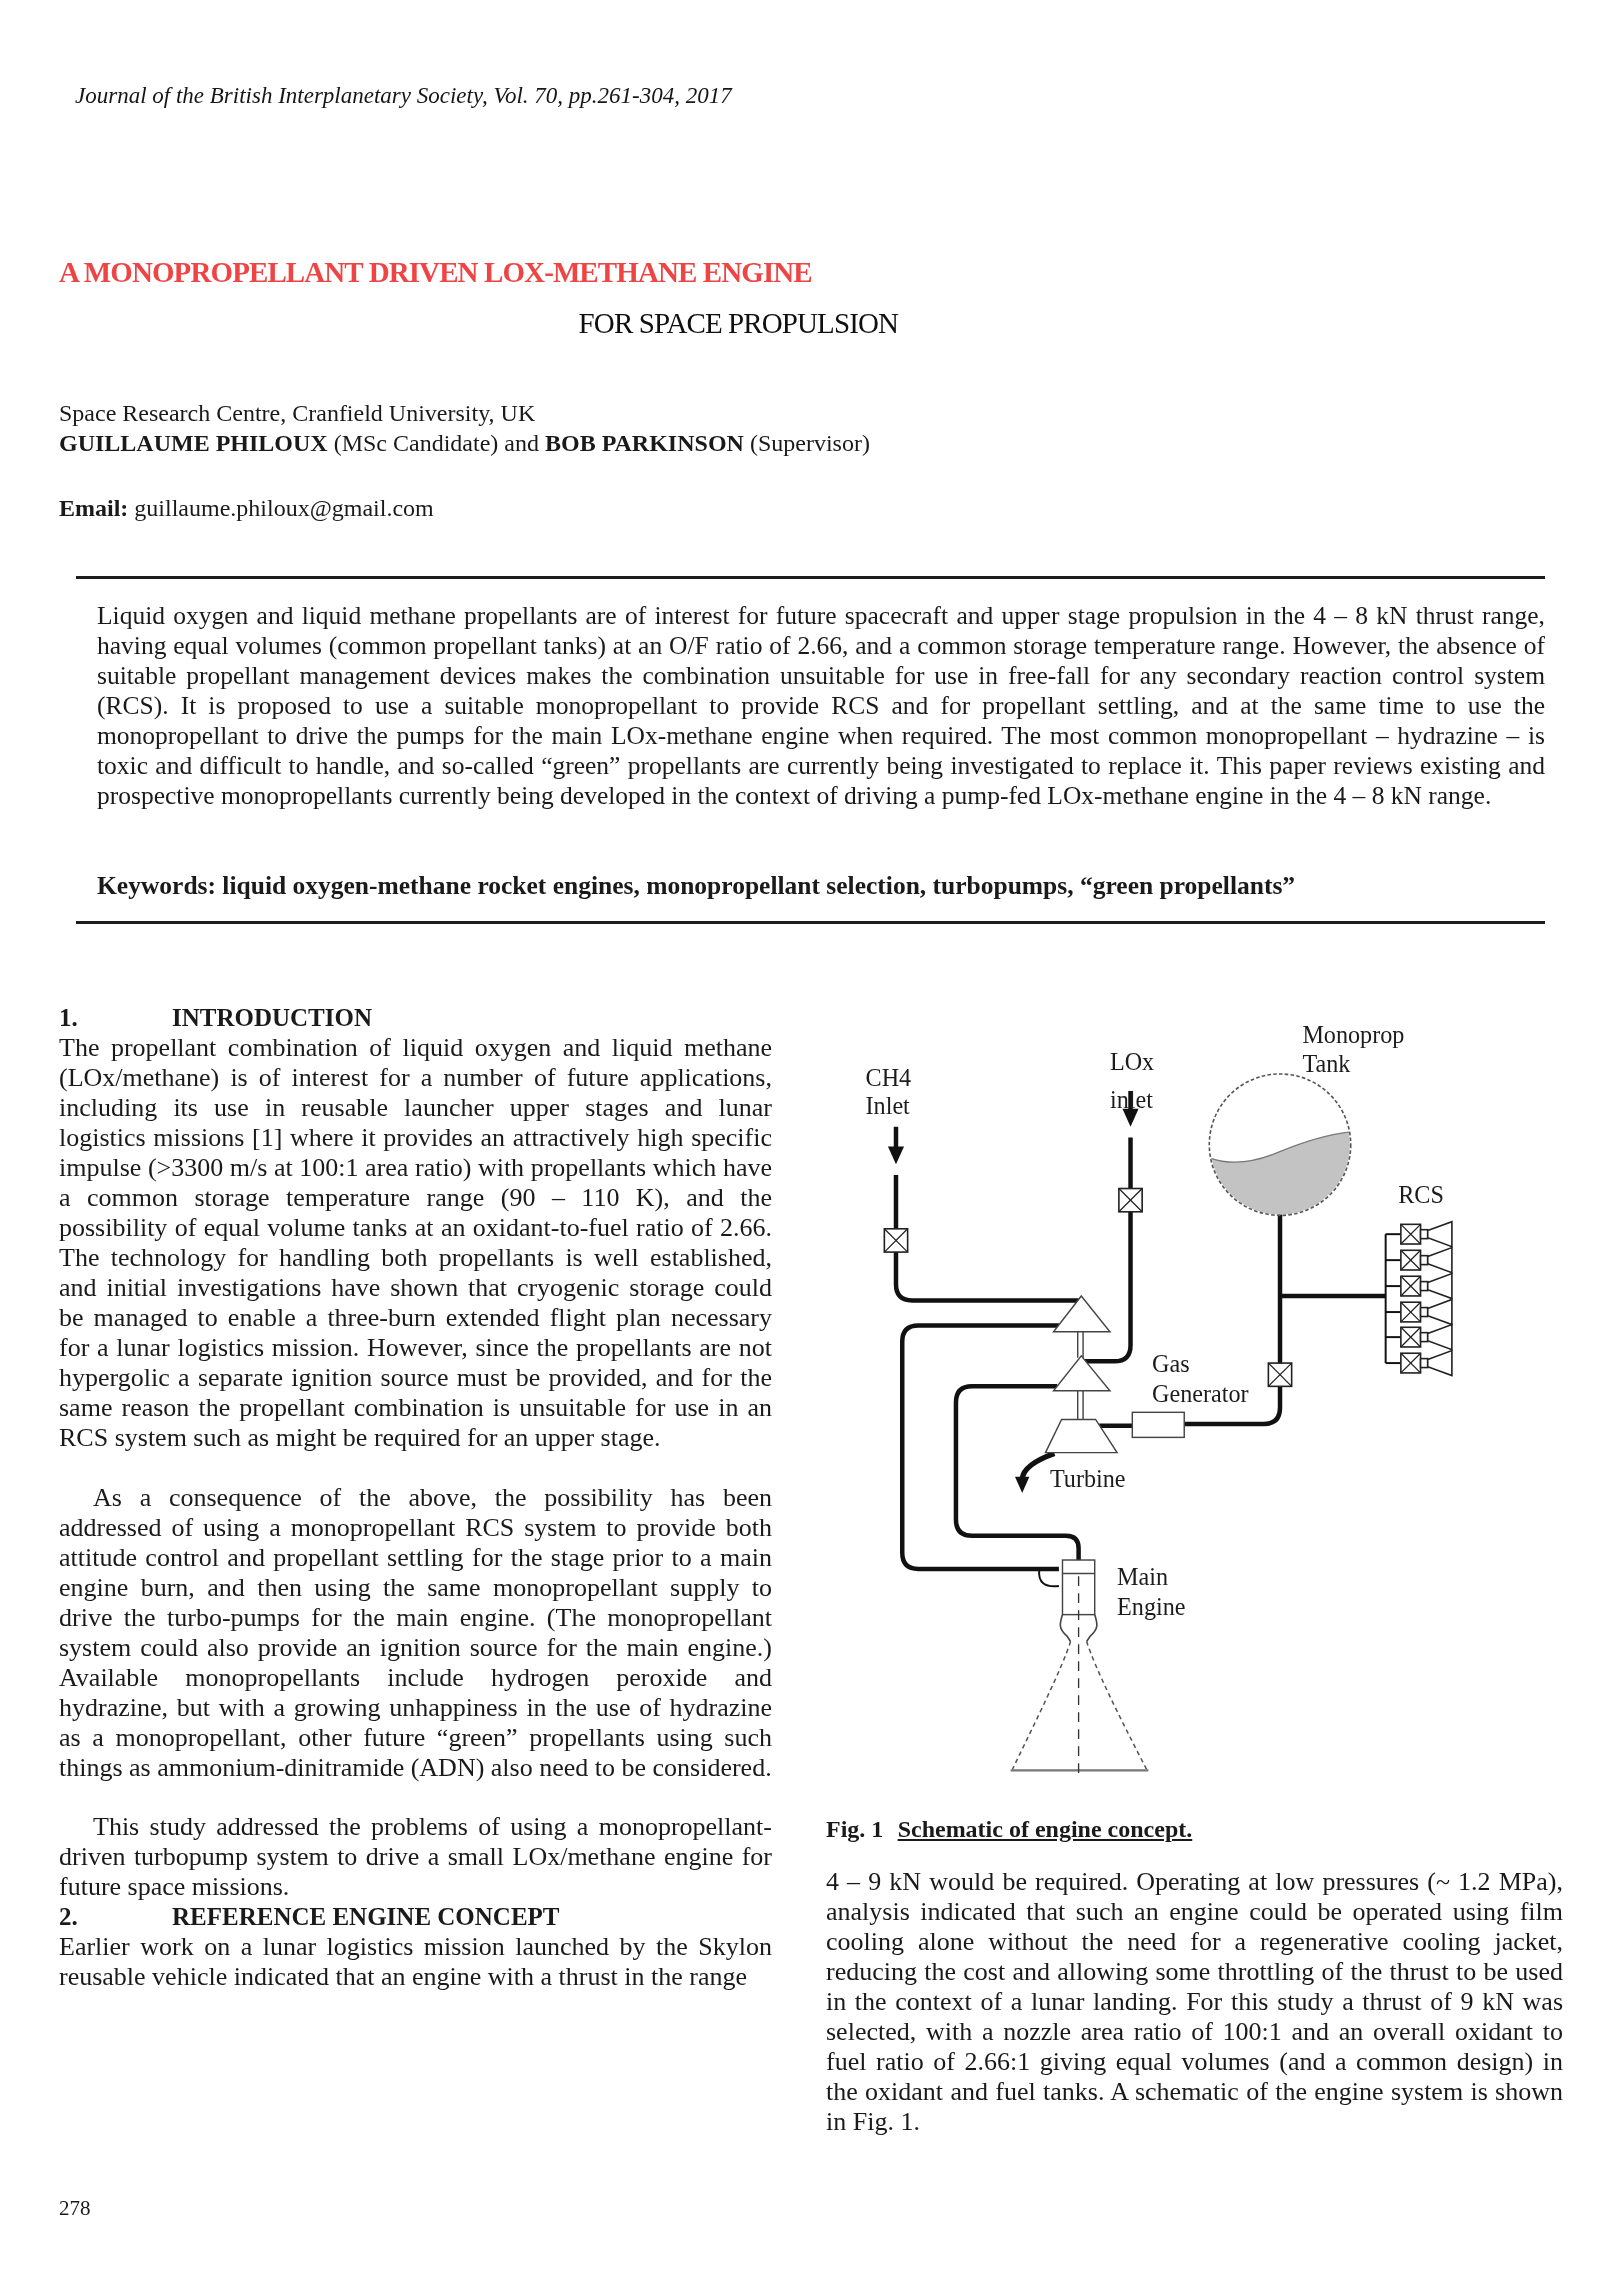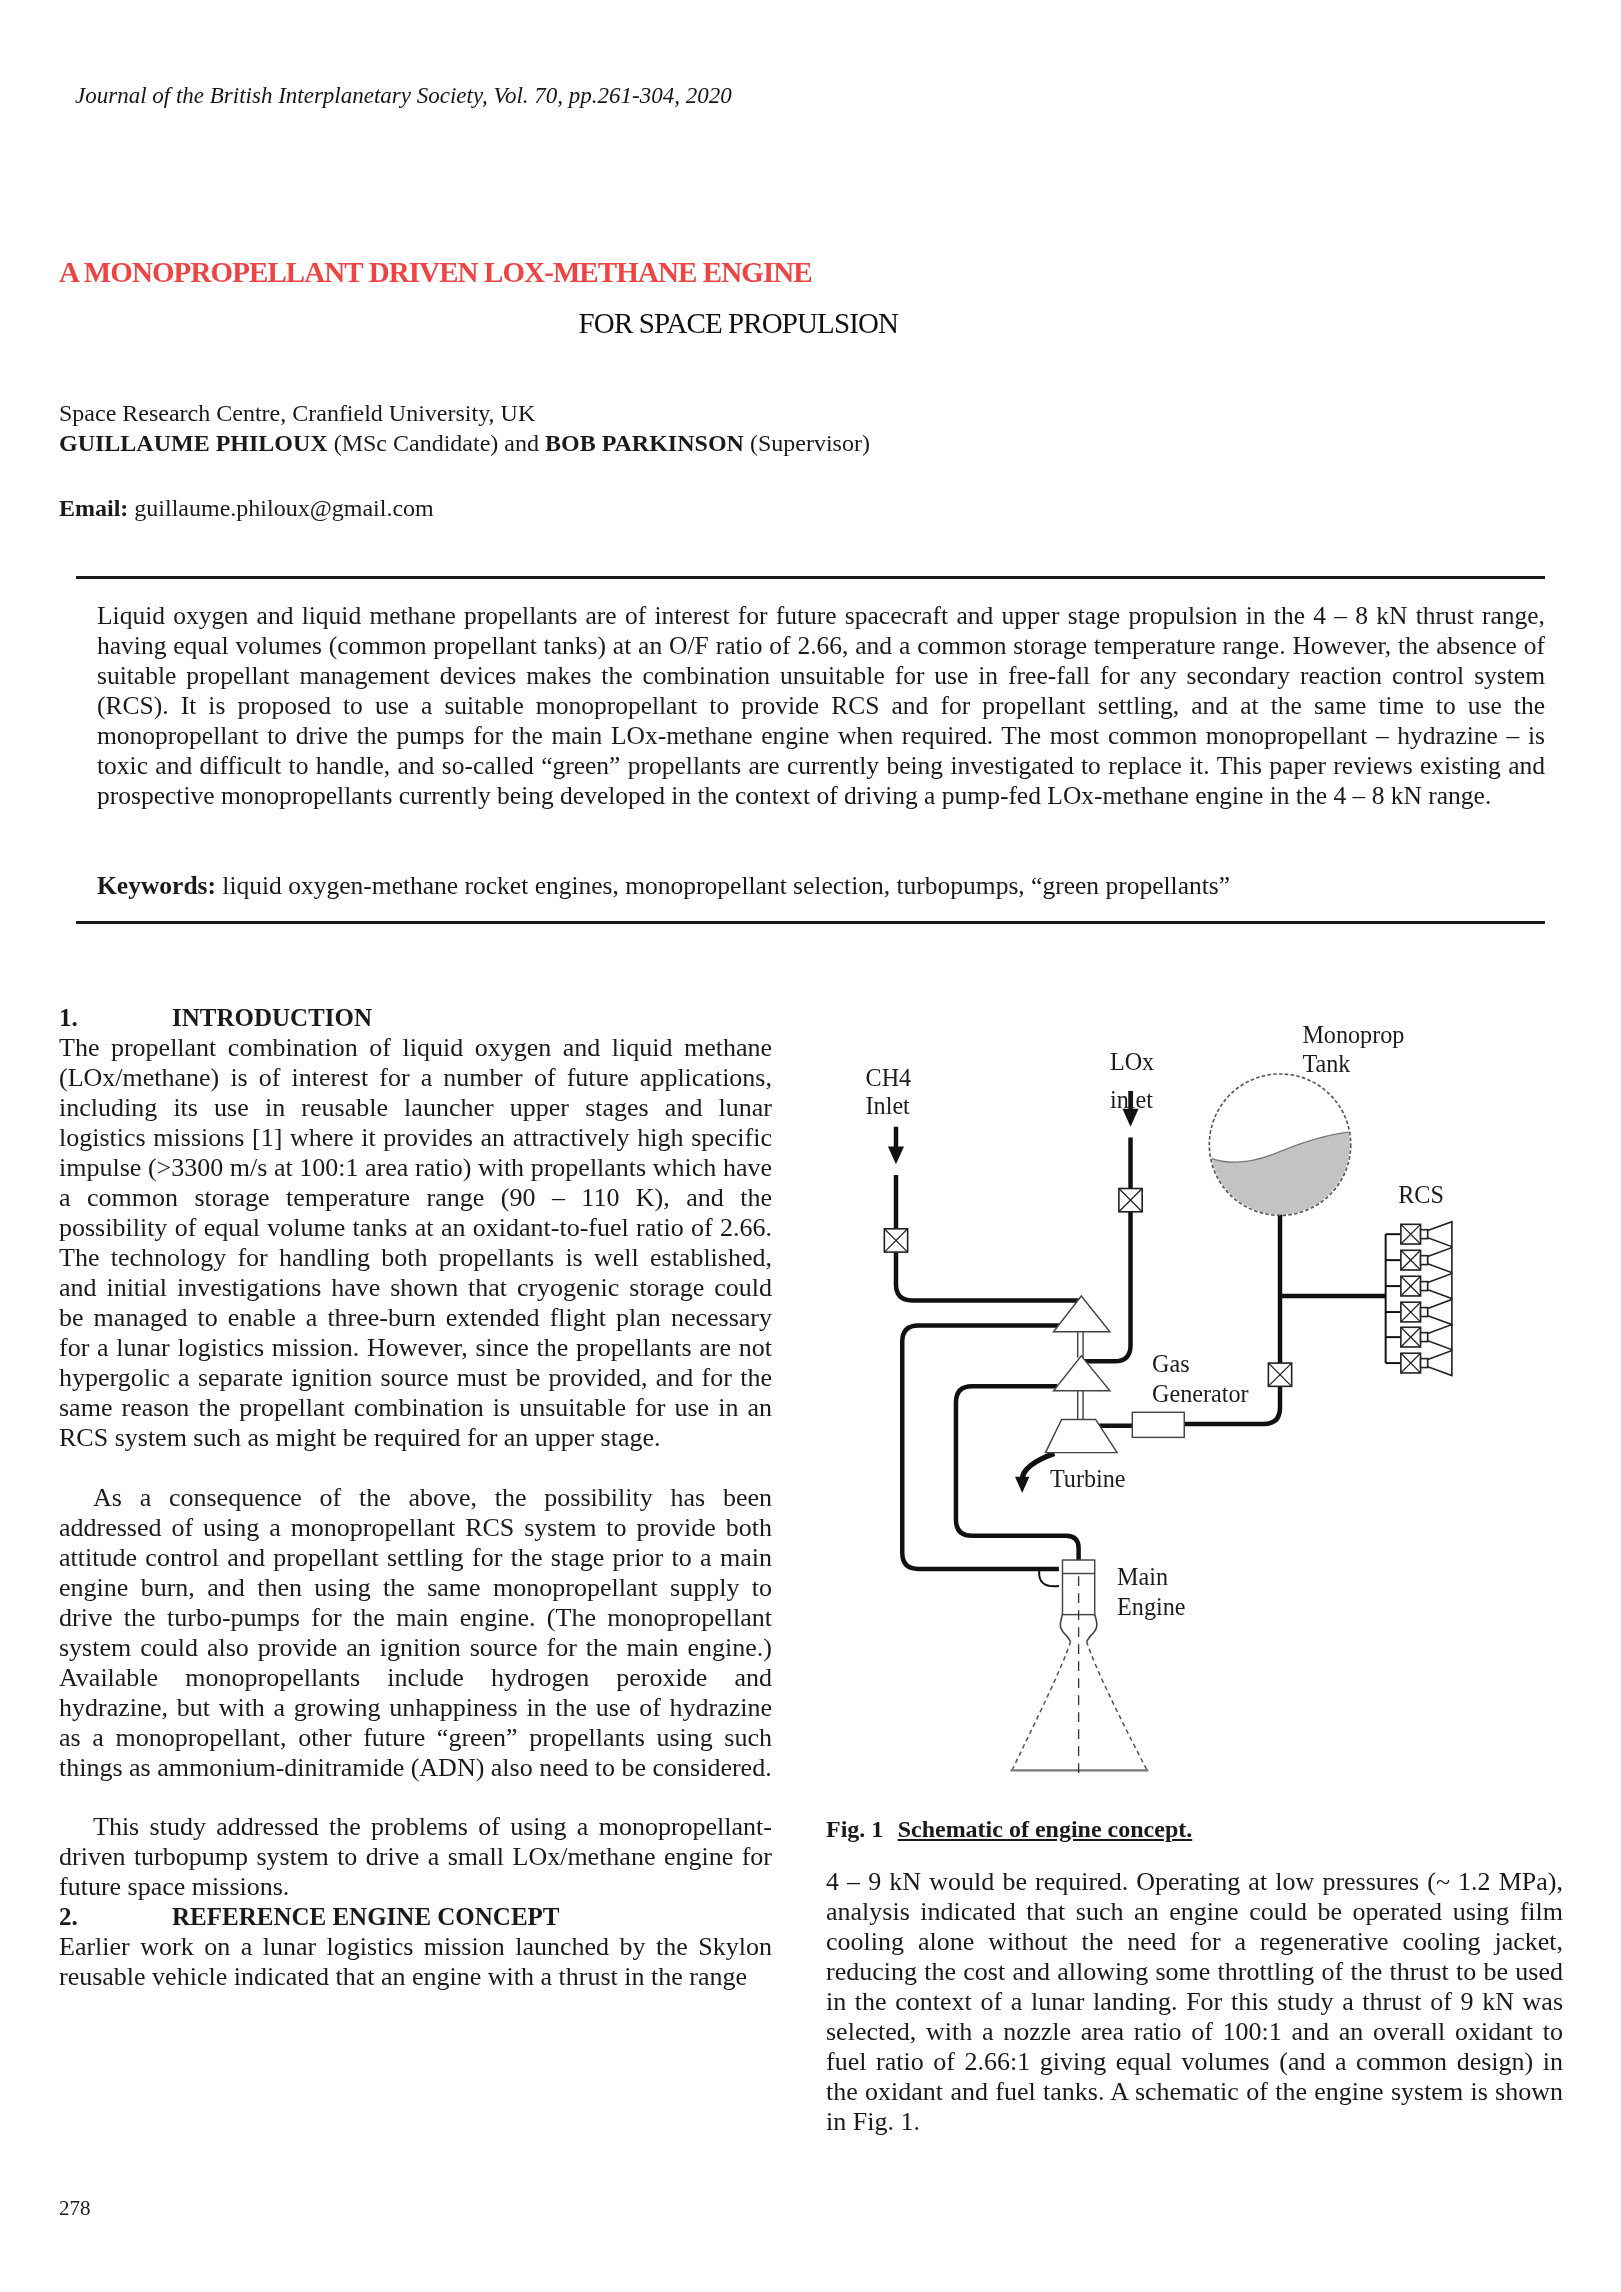--- a/index.html
+++ b/index.html
@@ -11,21 +11,21 @@
   .abs{position:absolute;}
   .journal-header{left:75px;top:83px;font-style:italic;font-size:23px;color:#161616;}
   .title-l1{left:59px;top:256px;font-size:29px;font-weight:bold;letter-spacing:-0.9px;color:#ef4444;}
   .title-l2{left:0px;top:307px;width:898px;text-align:right;font-size:29px;font-weight:normal;letter-spacing:-0.9px;color:#101010;}
   .authors{left:59px;top:399px;font-size:24px;line-height:29.6px;}
   .authors b{font-weight:bold;}
   .email-line{left:59px;top:495px;font-size:24px;}
   .rule{left:76px;width:1469px;height:2.7px;background:#1c1c1c;}
   .rule1{top:576px;} .rule2{top:921px;}
   .abstract{left:97px;top:601px;width:1448px;font-size:25.5px;line-height:30px;text-align:justify;}
-  .keywords{left:97px;top:871px;width:1448px;font-size:25.5px;}
+  .keywords{left:97px;top:871px;width:1448px;font-size:25.5px;font-weight:bold;}
   .col{font-size:26px;line-height:30px;text-align:justify;}
   .col p{margin:0;}
   .leftcol{left:59px;top:1003px;width:713px;}
   .rightcol{left:826px;top:1867px;width:737px;}
   .sec-head{font-weight:bold;font-size:25px;text-align:left;}
   .sec-num{display:inline-block;width:113px;}
   .sec1{margin:0 0 27px 0;}
   .sec2{margin:32px 0 27px 0;}
   .p-follow{margin-top:29.6px !important;}
   .indent{text-indent:34px;}
@@ -36,21 +36,21 @@
   svg text{font-family:"Liberation Serif", serif;font-size:27px;fill:#1c1c1c;}
   .pipe{stroke:#111;stroke-width:5;fill:none;}
   .pipe-thin{stroke:#111;stroke-width:2.2;fill:none;}
   .mech{fill:#fff;stroke:#444;stroke-width:1.6;}
   .valve{fill:#fff;stroke:#222;stroke-width:1.8;}
   .vx{stroke:#222;stroke-width:1.4;}
 </style>
 </head>
 <body>
 
-<div class="abs journal-header">Journal of the British Interplanetary Society, Vol. 70, pp.261-304, 2020</div>
+<div class="abs journal-header">Journal of the British Interplanetary Society, Vol. 70, pp.261-304, 2017</div>
 
 <div class="abs title-l1">A MONOPROPELLANT DRIVEN LOX-METHANE ENGINE</div>
 <div class="abs title-l2">FOR SPACE PROPULSION</div>
 
 <div class="abs authors">
   <div>Space Research Centre, Cranfield University, UK</div>
   <div><b>GUILLAUME PHILOUX</b><span> (MSc Candidate) and </span><b>BOB PARKINSON</b><span> (Supervisor)</span></div>
 </div>
 <div class="abs email-line"><b>Email:</b><span> guillaume.philoux@gmail.com</span></div>
 

